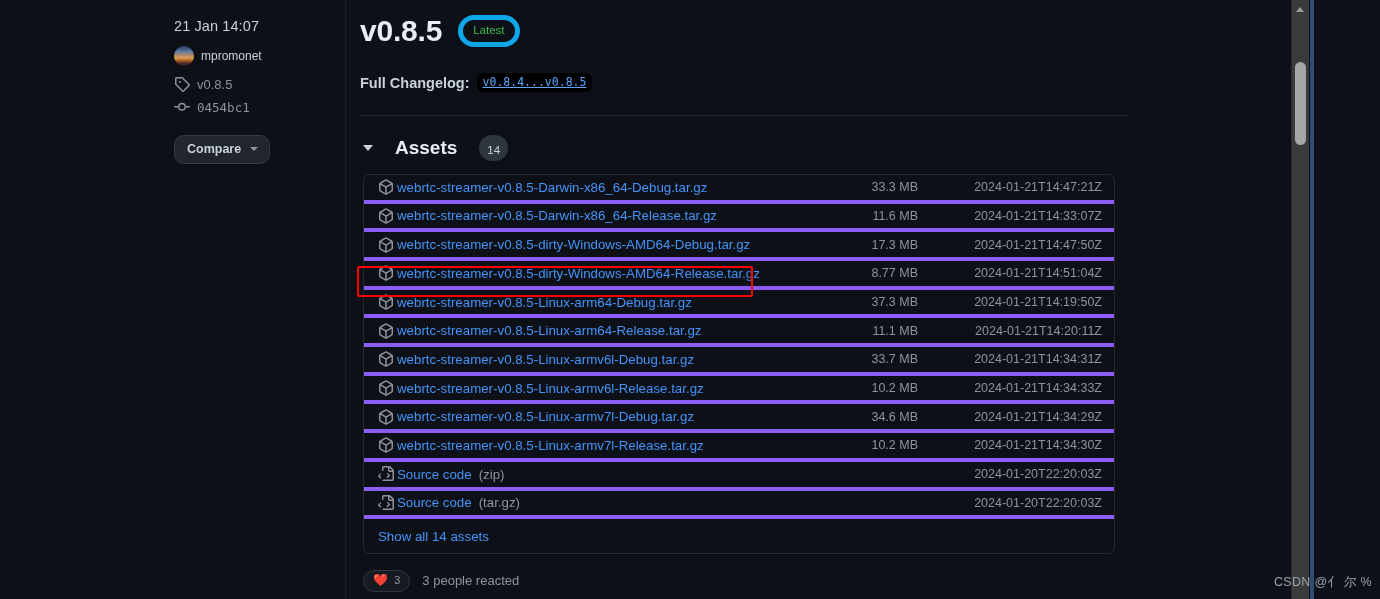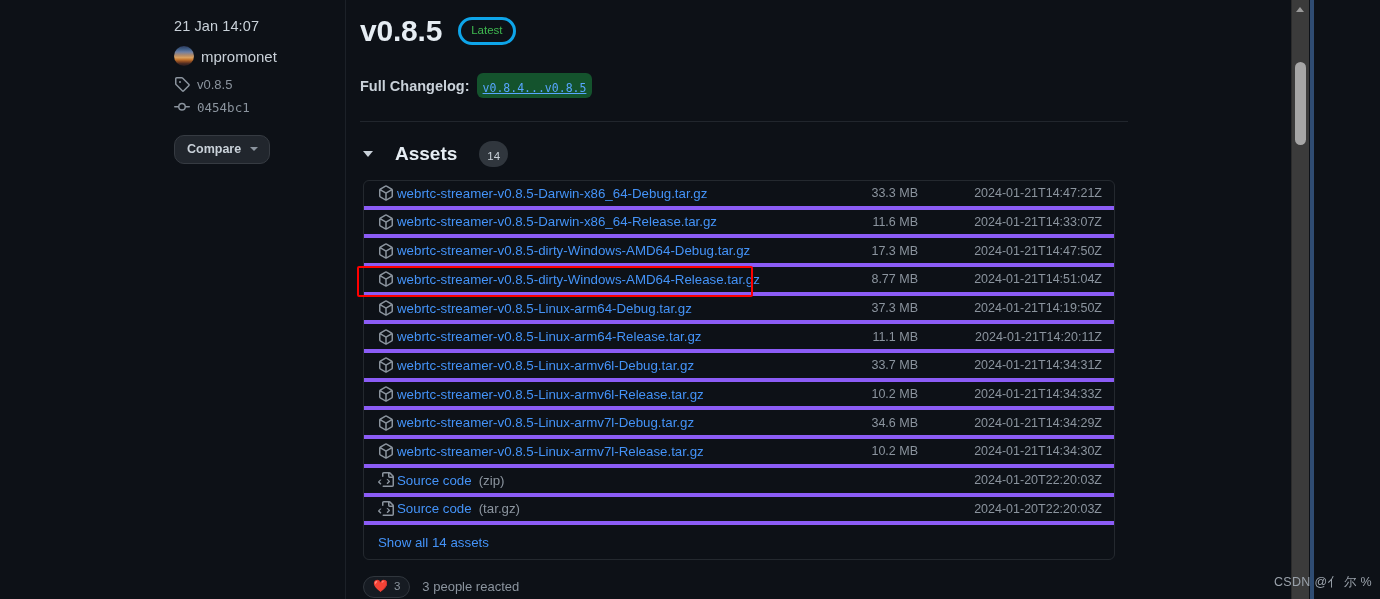--- a/index.html
+++ b/index.html
@@ -62,21 +62,21 @@
         #3f5d86 16%,
         #6d7fa4 30%,
         #b08a6a 46%,
         #d9a05f 58%,
         #c4762f 68%,
         #8a4a22 78%,
         #4a2a22 88%,
         #241a1e 100%);
   }
   .meta-author-name {
-    font-size: 15px;
+    font-size: 12px;
     color: #c9d1d9;
   }
   .meta-row {
     display: flex;
     align-items: center;
     gap: 7px;
     margin-bottom: 7px;
     color: #8b949e;
   }
   .meta-row .glyph { flex: 0 0 16px; height: 16px; display:block; }
@@ -127,42 +127,42 @@
     gap: 16px;
     padding-top: 14px;
   }
   .release-title {
     font-size: 30px;
     font-weight: bold;
     color: #e6edf3;
     letter-spacing: -.2px;
   }
   .latest-badge {
-    border: 3px solid #0ea5e9;
+    border: 5px solid #0ea5e9;
     color: #3fb950;
     border-radius: 999px;
     font-size: 11.5px;
     padding: 2px 10px 3px;
     line-height: 1.4;
     font-weight: normal;
   }
 
   .changelog-row {
     margin-top: 25px;
     font-size: 14.5px;
     color: #c9d1d9;
     display: flex;
     align-items: center;
     gap: 7px;
   }
   .changelog-label { font-weight: bold; }
   .changelog-code {
-    background: #14532d;
+    background: #000000;
     border-radius: 6px;
-    padding: 8px 6px 3px;
+    padding: 2px 6px 3px;
     font-family: "DejaVu Sans Mono", monospace;
     font-size: 11.5px;
     color: #58a6ff;
     text-decoration: underline;
     cursor: pointer;
   }
 
   .hr {
     margin-top: 23px;
     height: 1px;

